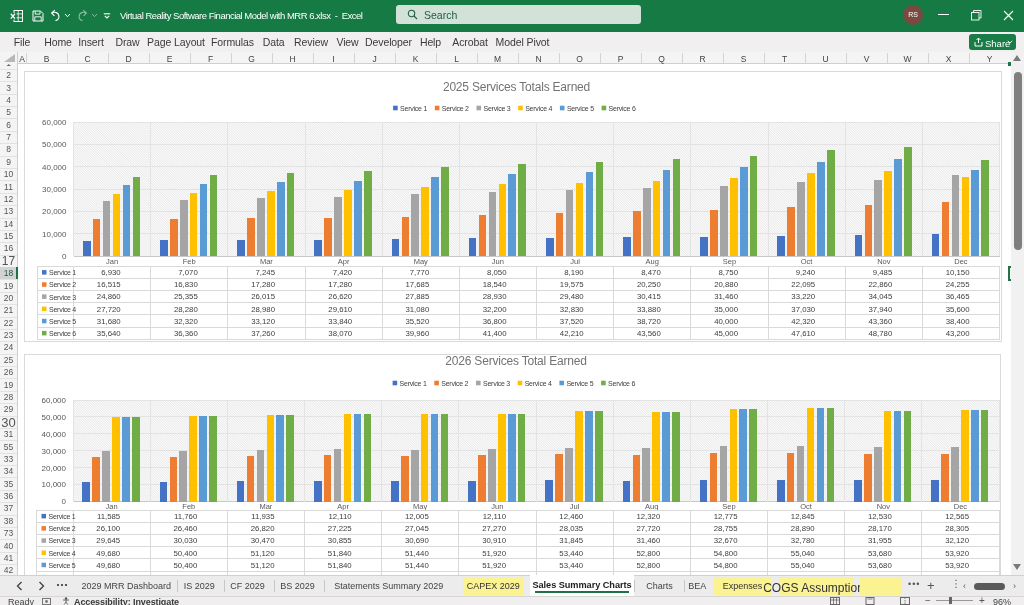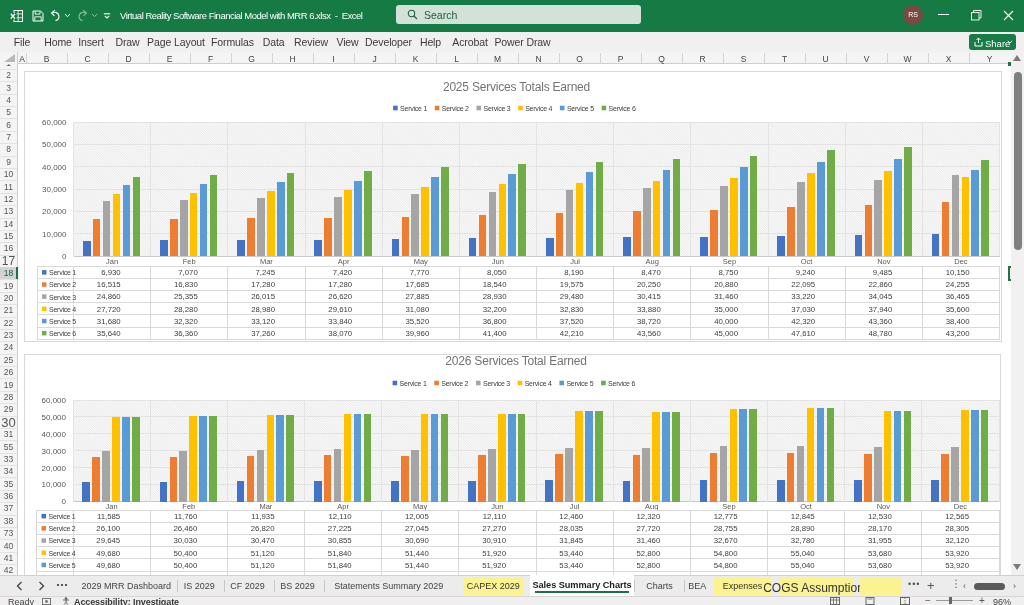--- a/index.html
+++ b/index.html
@@ -58,21 +58,21 @@
 <div class="abs" style="left:91px;top:36px;transform:translateX(-50%);font-size:10.5px;letter-spacing:-0.1px;color:#3b3b3b;white-space:nowrap">Insert</div>
 <div class="abs" style="left:127.5px;top:36px;transform:translateX(-50%);font-size:10.5px;letter-spacing:-0.1px;color:#3b3b3b;white-space:nowrap">Draw</div>
 <div class="abs" style="left:176px;top:36px;transform:translateX(-50%);font-size:10.5px;letter-spacing:-0.1px;color:#3b3b3b;white-space:nowrap">Page Layout</div>
 <div class="abs" style="left:232.5px;top:36px;transform:translateX(-50%);font-size:10.5px;letter-spacing:-0.1px;color:#3b3b3b;white-space:nowrap">Formulas</div>
 <div class="abs" style="left:273.7px;top:36px;transform:translateX(-50%);font-size:10.5px;letter-spacing:-0.1px;color:#3b3b3b;white-space:nowrap">Data</div>
 <div class="abs" style="left:311px;top:36px;transform:translateX(-50%);font-size:10.5px;letter-spacing:-0.1px;color:#3b3b3b;white-space:nowrap">Review</div>
 <div class="abs" style="left:347.5px;top:36px;transform:translateX(-50%);font-size:10.5px;letter-spacing:-0.1px;color:#3b3b3b;white-space:nowrap">View</div>
 <div class="abs" style="left:388.5px;top:36px;transform:translateX(-50%);font-size:10.5px;letter-spacing:-0.1px;color:#3b3b3b;white-space:nowrap">Developer</div>
 <div class="abs" style="left:430.5px;top:36px;transform:translateX(-50%);font-size:10.5px;letter-spacing:-0.1px;color:#3b3b3b;white-space:nowrap">Help</div>
 <div class="abs" style="left:470px;top:36px;transform:translateX(-50%);font-size:10.5px;letter-spacing:-0.1px;color:#3b3b3b;white-space:nowrap">Acrobat</div>
-<div class="abs" style="left:522.5px;top:36px;transform:translateX(-50%);font-size:10.5px;letter-spacing:-0.1px;color:#3b3b3b;white-space:nowrap">Power Draw</div>
+<div class="abs" style="left:522.5px;top:36px;transform:translateX(-50%);font-size:10.5px;letter-spacing:-0.1px;color:#3b3b3b;white-space:nowrap">Model Pivot</div>
 <div class="abs" style="left:969px;top:34px;width:47px;height:16px;background:#187c46;border-radius:3px"></div>
 <svg class="abs" style="left:974px;top:37px" width="10" height="10" viewBox="0 0 10 10">
 <path d="M1 5 v4 h7 v-4" fill="none" stroke="#fff" stroke-width="1"></path>
 <path d="M4.5 6 V1.5 M2.5 3 L4.5 1 L6.5 3" fill="none" stroke="#fff" stroke-width="1"></path>
 </svg>
 <div class="abs" style="left:985px;top:37.5px;color:#fff;font-size:9.5px">Share</div>
 <svg class="abs" style="left:1007px;top:40px" width="6" height="4" viewBox="0 0 6 4">
     <path d="M0.8 0.8 L3 3 L5.2 0.8" fill="none" stroke="#fff" stroke-width="0.9"></path>
   </svg>
 <div class="abs" style="left:0;top:52px;width:1024px;height:523px;background:#ffffff"></div>

